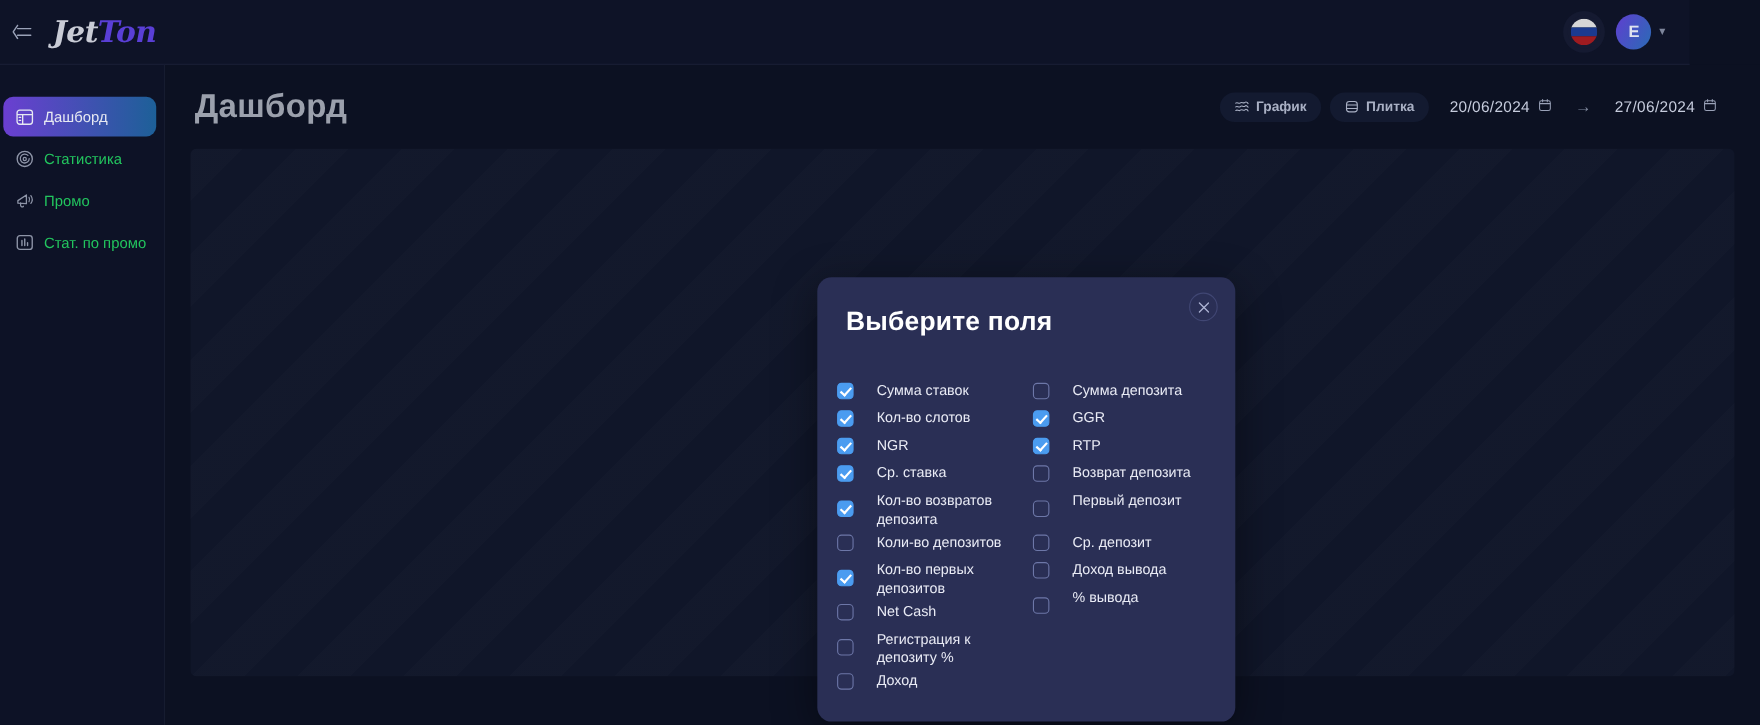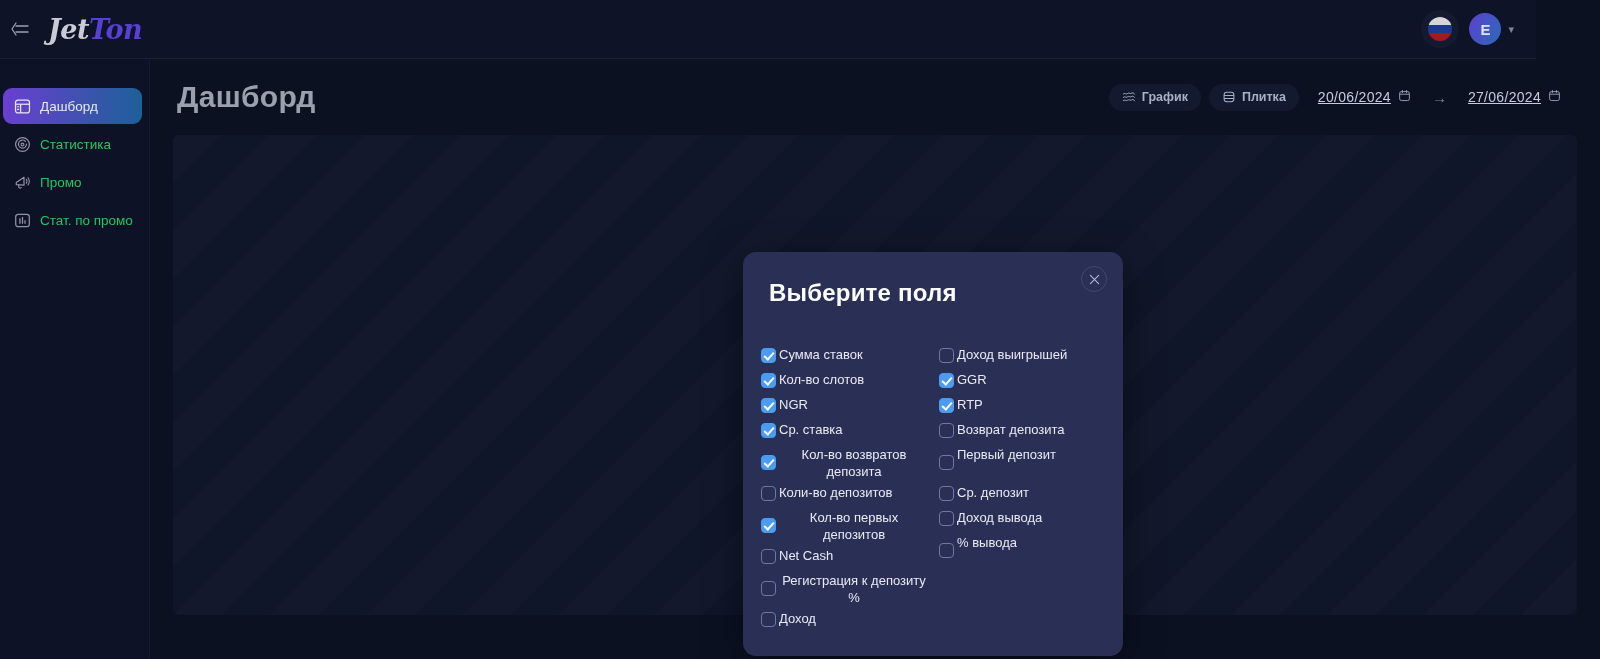--- a/index.html
+++ b/index.html
@@ -108,21 +108,21 @@
     background:#131a30;
     color:#a9b0c4; font-size:12.5px; font-weight:700;
     cursor:pointer; white-space:nowrap;
   }
   .pill svg { display:block; flex:none; }
   .date-pill {
     height:27px; padding:0 11px;
     display:flex; align-items:center; gap:7px;
     border-radius:14px; background:transparent;
     color:#c6ccdd; font-size:14px; letter-spacing:.3px;
-    cursor:pointer; white-space:nowrap;text-decoration:underline;
+    cursor:pointer; white-space:nowrap;
   }
   .arrow-sep { color:#7f879c; font-size:15px; padding:0 2px; }
 
   
   #stripes {
     position:absolute; left:23px; top:76px;
     width:1404px; height:480px;
     background:
       repeating-linear-gradient(135deg,
         rgba(255,255,255,0.012) 0px,
@@ -157,24 +157,23 @@
   #fields-grid {
     position:absolute; left:18px; top:93px;
     width:348px;
     display:grid;
     grid-template-columns:178px 170px;
     grid-auto-rows:minmax(0,auto);
     column-gap:0px;
   }
   .col { display:flex; flex-direction:column; }
   .field {
-    display:flex; align-items:flex-start; gap:3px;
+    display:flex; align-items:flex-start; gap:21px;
     min-height:25px; margin-bottom:0px;
     cursor:pointer;
-    text-align:center;
   }
   .field.two-line { min-height:38px; }
   .cbox {
     width:15px; height:15px; flex:none;
     border-radius:4px; margin-top:3px;
     border:1px solid #6d77a8;
     background:transparent;
     position:relative;
   }
   .field.two-line .cbox { margin-top:10px; }
@@ -373,21 +372,21 @@
               <span class="flabel">Регистрация к депозиту %</span>
             </div>
             <div class="field">
               <span class="cbox"></span>
               <span class="flabel">Доход</span>
             </div>
           </div>
         <div class="col">
             <div class="field">
               <span class="cbox"></span>
-              <span class="flabel">Доход выигрышей</span>
+              <span class="flabel">Сумма депозита</span>
             </div>
             <div class="field">
               <span class="cbox on"></span>
               <span class="flabel">GGR</span>
             </div>
             <div class="field">
               <span class="cbox on"></span>
               <span class="flabel">RTP</span>
             </div>
             <div class="field">

